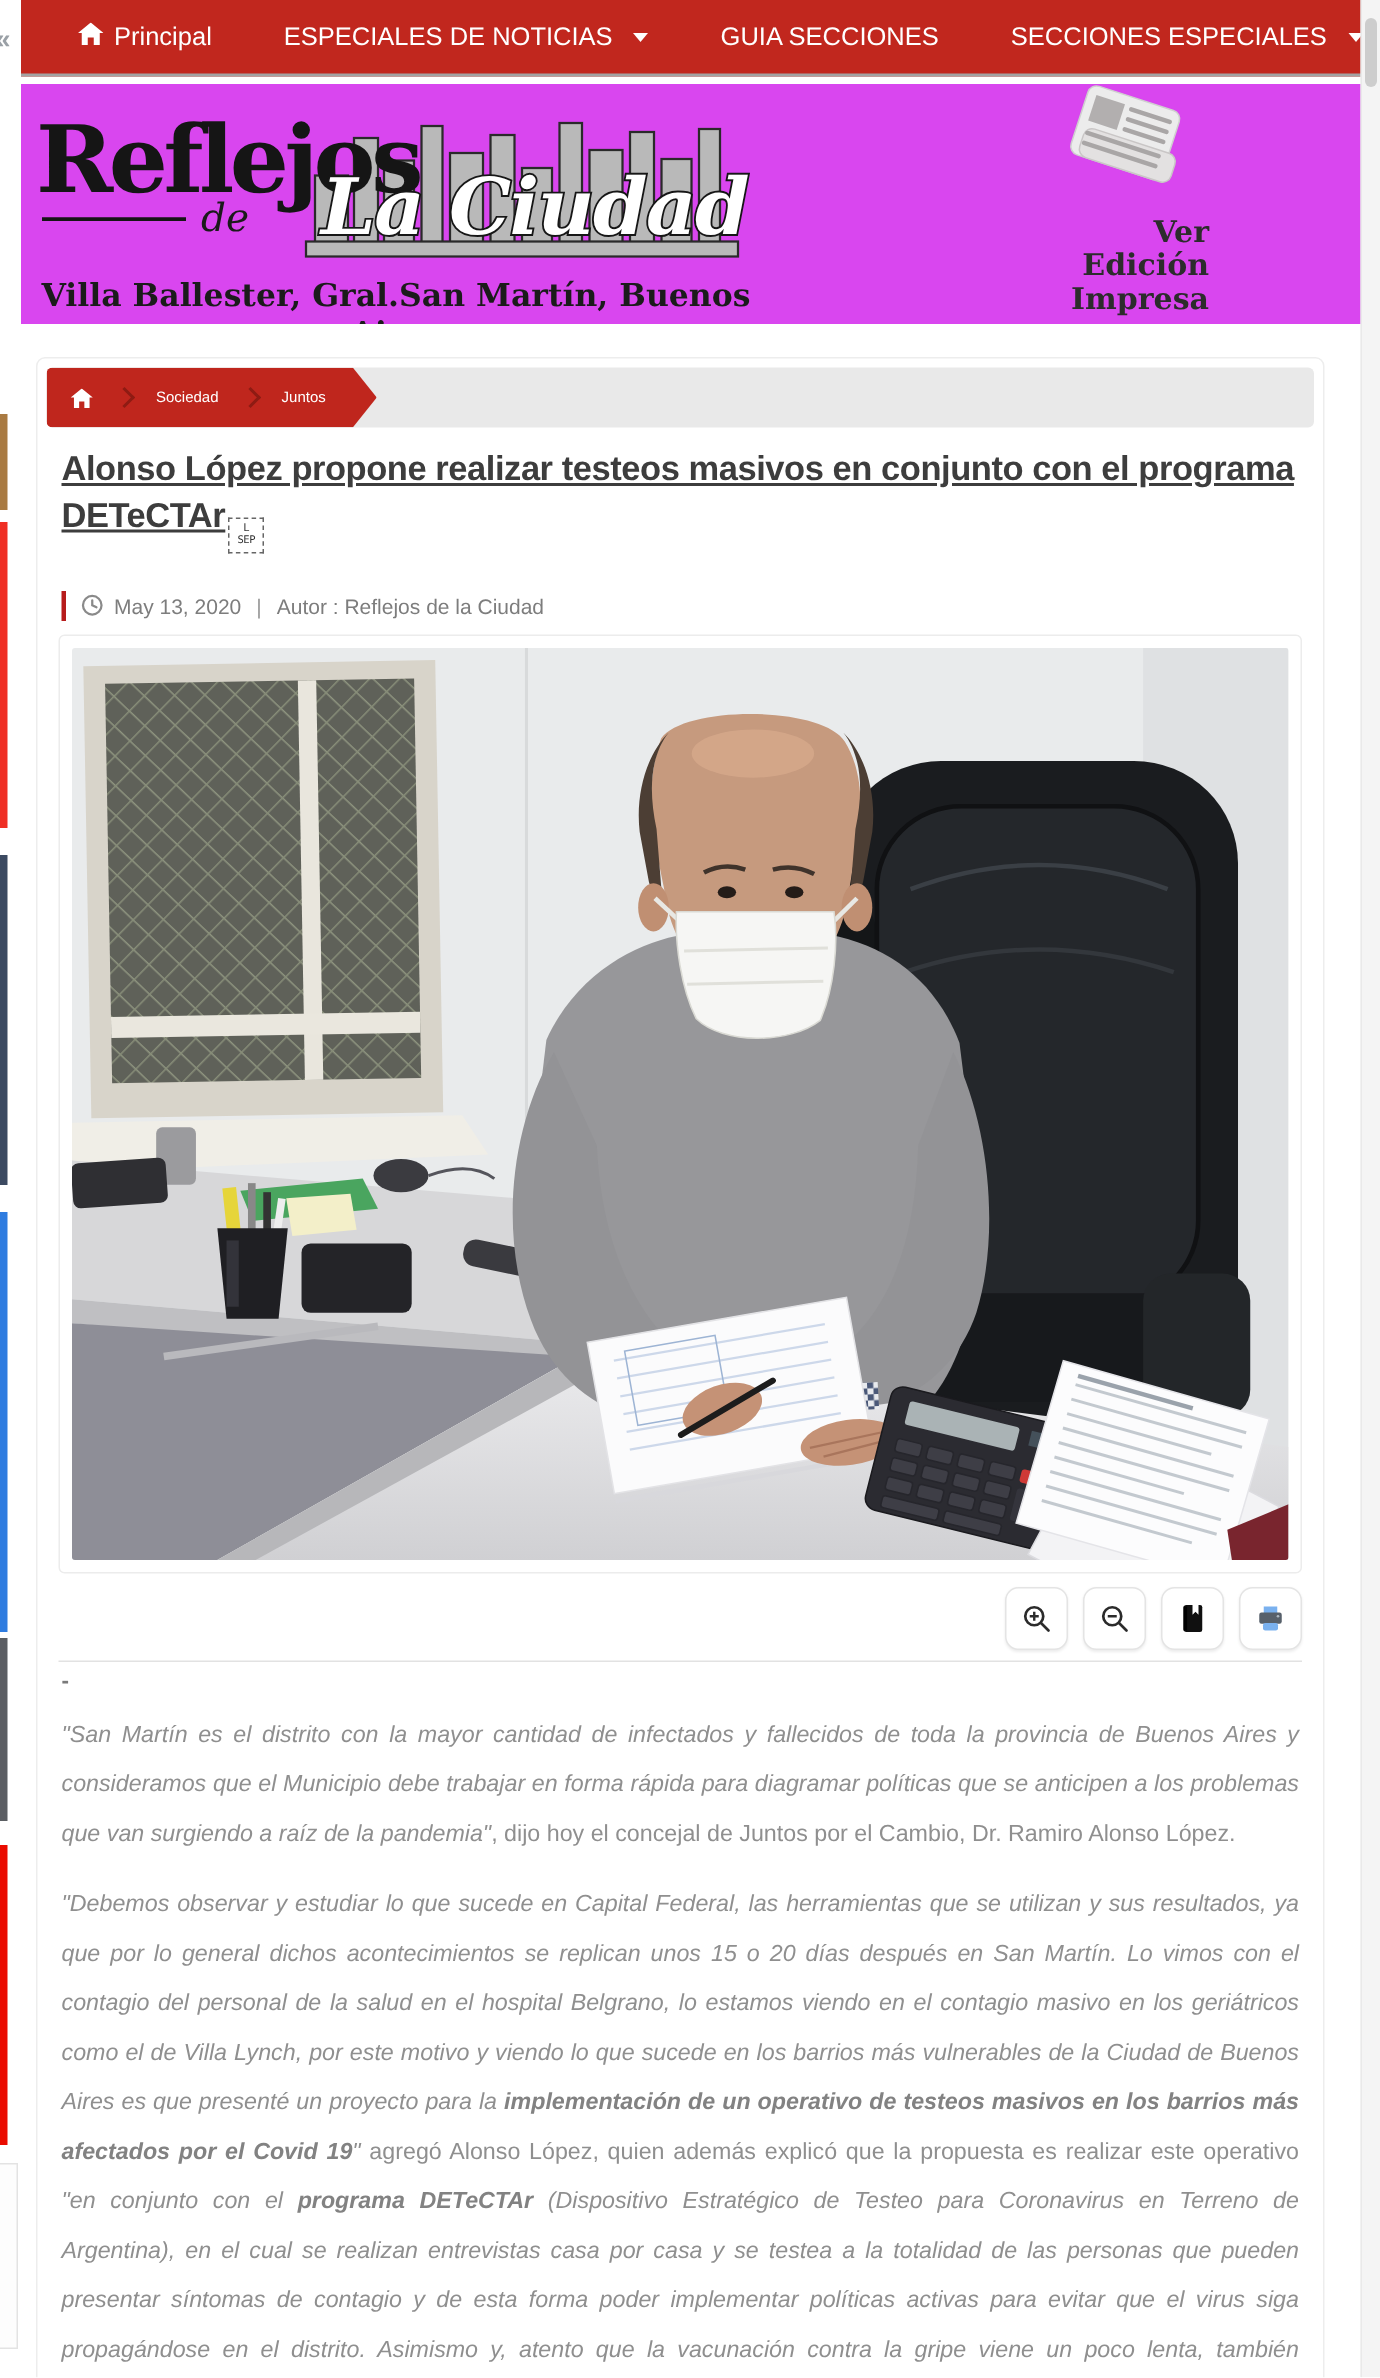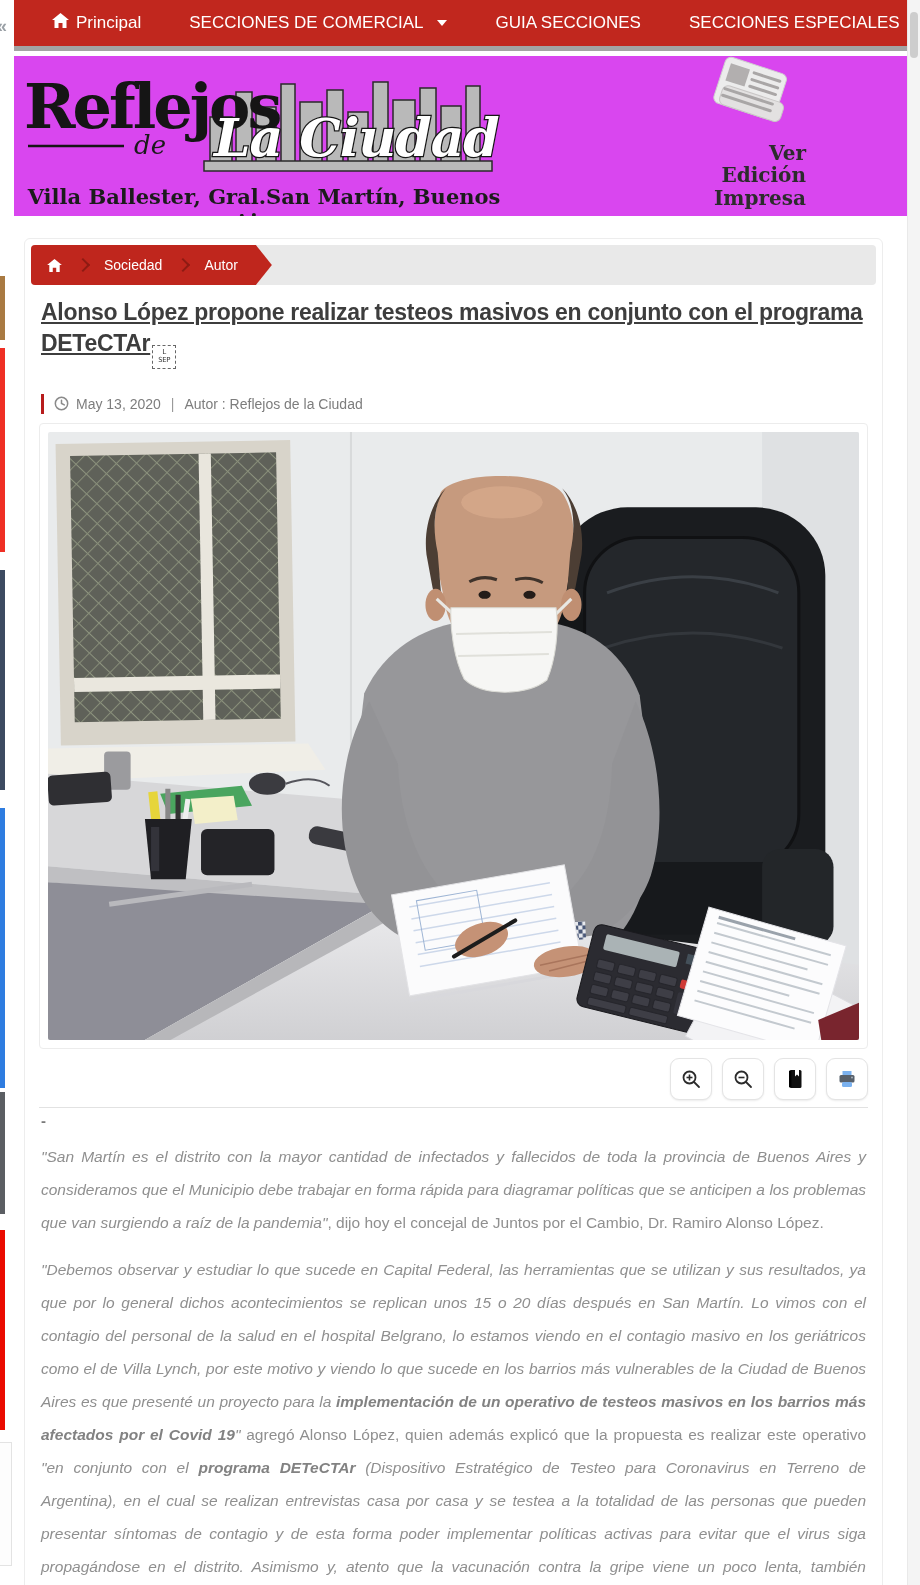--- a/index.html
+++ b/index.html
@@ -7,21 +7,21 @@
          font-family:"Liberation Sans",sans-serif;}
 
   
   .edge-strip{position:absolute;left:0;width:5px;}
   .edge-chevron{position:absolute;left:-3px;top:16px;color:#9aa0a6;font-size:18px;font-weight:bold;}
   .edge-box{position:absolute;left:0;top:1442px;width:11px;height:122px;background:#fdfdfd;
             border:1px solid #e3e3e3;border-left:none;}
 
   
   .topnav{position:absolute;left:14px;top:0;width:894px;height:51px;background:#c1271e;
-          border-bottom:5px solid #a3a3a3;display:flex;align-items:center;color:#fff;
+          border-bottom:2px solid #a3a3a3;display:flex;align-items:center;color:#fff;
           font-size:17px;font-weight:500;padding-left:38px;box-sizing:border-box;overflow:hidden;}
   .nav-item{display:flex;align-items:center;gap:7px;cursor:pointer;white-space:nowrap;}
   .nav-item + .nav-item{margin-left:48px;}
   .caret{width:0;height:0;border-left:5px solid transparent;border-right:5px solid transparent;
          border-top:6px solid #ffffff;margin-left:7px;}
 
   
   .scrollbar{position:absolute;right:0;top:0;width:12px;height:1585px;background:#f4f4f4;
              border-left:1px solid #e9e9e9;z-index:50;}
   .scroll-thumb{position:absolute;left:2px;top:12px;width:8px;height:46px;background:#cdcdcd;border-radius:4px;}
@@ -39,21 +39,21 @@
   .printed{position:absolute;left:662px;top:0;width:130px;text-align:right;cursor:pointer;}
   .printed-line{font-family:"DejaVu Serif",serif;font-weight:bold;font-size:20px;color:#2c2c2c;line-height:1.12;}
 
   
   .card{position:absolute;left:24px;top:238px;width:859px;height:1400px;background:#fff;
         border:1px solid #ededed;border-radius:6px;box-sizing:border-box;}
 
   
   .crumbbar{margin:6px 6px 0;height:40px;background:#e9e9e9;border-radius:4px;position:relative;overflow:hidden;}
   .crumb-red{position:absolute;left:0;top:0;bottom:0;display:flex;align-items:center;
-             background:#bf261d;color:#fff;font-size:14px;font-weight:500;
+             background:#bf261d;color:#fff;font-size:10px;font-weight:500;
              padding:0 34px 0 16px;
              clip-path:polygon(0 0,calc(100% - 16px) 0,100% 50%,calc(100% - 16px) 100%,0 100%);}
   .crumb-sep{width:8px;height:8px;border-top:2px solid #8e1b13;border-right:2px solid #8e1b13;
              transform:rotate(45deg);margin:0 16px;}
   .crumb-label{cursor:pointer;}
 
   
   .title{margin:12px 16px 12px;font-size:23px;font-weight:700;color:#3d3d3d;line-height:31px;letter-spacing:-0.3px;text-decoration:underline;}
   .tofu{display:inline-flex;flex-direction:column;align-items:center;justify-content:center;
         width:22px;height:22px;border:1px dashed #666;font-family:"DejaVu Sans Mono",monospace;
@@ -101,21 +101,21 @@
   <div class="topnav">
     <div class="nav-item">
       <span>
         <svg width="17" height="15" viewBox="0 0 17 15">
             <path d="M8.5 0 L17 7 L14.5 7 L14.5 15 L10.5 15 L10.5 10 L6.5 10 L6.5 15 L2.5 15 L2.5 7 L0 7 Z" fill="#ffffff"></path>
           </svg>
       </span>
       <span>Principal</span>
     </div>
     <div class="nav-item">
-      <span>SECCIONES DE COMERCIAL</span>
+      <span>ESPECIALES DE NOTICIAS</span>
       <span class="caret"></span>
     </div>
     <div class="nav-item">
       <span>GUIA SECCIONES</span>
     </div>
     <div class="nav-item">
       <span>SECCIONES ESPECIALES</span>
       <span class="caret"></span>
     </div>
   </div>
@@ -176,21 +176,21 @@
     <div class="crumbbar">
       <div class="crumb-red">
         <span style="cursor:pointer;display:flex;">
           <svg width="15" height="13" viewBox="0 0 17 15">
               <path d="M8.5 0 L17 7 L14.5 7 L14.5 15 L10.5 15 L10.5 10 L6.5 10 L6.5 15 L2.5 15 L2.5 7 L0 7 Z" fill="#ffffff"></path>
             </svg>
         </span>
         <span class="crumb-sep"></span>
         <span class="crumb-label">Sociedad</span>
         <span class="crumb-sep"></span>
-        <span class="crumb-label">Autor</span>
+        <span class="crumb-label">Juntos</span>
       </div>
     </div>
 
     <h1 class="title"><span>Alonso López propone realizar testeos masivos en conjunto con el programa DETeCTAr</span><span class="tofu">
           <span>L</span>
           <span>SEP</span>
         </span></h1>
 
     <div class="meta">
       <span class="meta-bar"></span>

